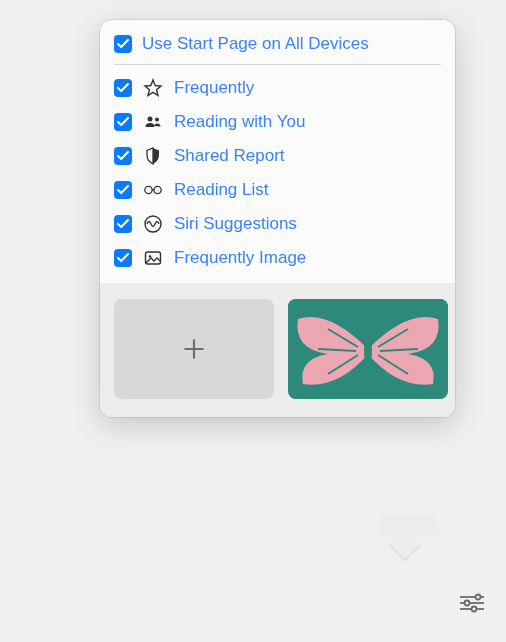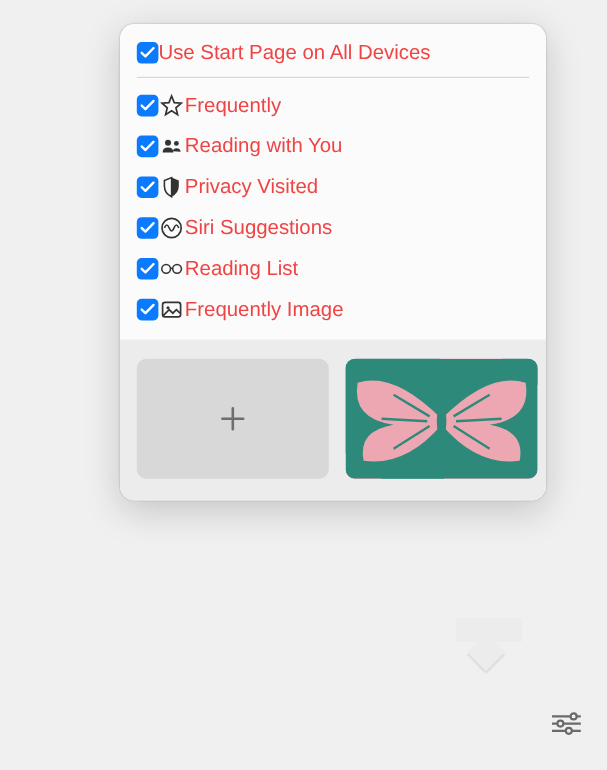--- a/index.html
+++ b/index.html
@@ -41,22 +41,23 @@
       left: 380px;
       top: 515px;
       width: 55px;
       height: 20px;
       background: #ececec;
     }
     .row {
       display: flex;
       align-items: center;
       padding: 6px 14px;
+      gap: 10px;
       font-size: 17px;
-      color: #ef4444;
+      color: #3b82f6;
     }
     .row.first {
       padding-top: 2px;
       padding-bottom: 10px;
     }
     .divider {
       height: 1px;
       background: #d8d8d8;
       margin: 0 14px 6px 14px;
     }
@@ -201,52 +202,52 @@
       <svg viewBox="0 0 12 10">
           <path d="M1 5 L4.2 8 L11 1" stroke="#fff" stroke-width="2" fill="none" stroke-linecap="round" stroke-linejoin="round"></path>
         </svg>
     </div>
     <div class="icon-slot">
       <svg viewBox="0 0 20 20">
           <path d="M10 2 L16 4.5 L16 9 Q16 15 10 18 Q4 15 4 9 L4 4.5 Z" fill="#333" stroke="none"></path>
           <path d="M10 2 L10 18 Q4 15 4 9 L4 4.5 Z" fill="#fbfbfb" stroke="#333" stroke-width="1.3"></path>
         </svg>
     </div>
-    <span class="row-label">Privacy Visited</span>
-  </div>
-
-  <div class="row">
-    <div class="checkbox">
-      <svg viewBox="0 0 12 10">
-          <path d="M1 5 L4.2 8 L11 1" stroke="#fff" stroke-width="2" fill="none" stroke-linecap="round" stroke-linejoin="round"></path>
-        </svg>
-    </div>
-    <div class="icon-slot">
-      <svg viewBox="0 0 20 20">
-          <circle cx="10" cy="10" r="8"></circle>
-          <path d="M4 10 Q6 5 8 10 Q10 15 12 10 Q14 5 16 10"></path>
-        </svg>
-    </div>
-    <span class="row-label">Siri Suggestions</span>
+    <span class="row-label">Shared Report</span>
   </div>
 
   <div class="row">
     <div class="checkbox">
       <svg viewBox="0 0 12 10">
           <path d="M1 5 L4.2 8 L11 1" stroke="#fff" stroke-width="2" fill="none" stroke-linecap="round" stroke-linejoin="round"></path>
         </svg>
     </div>
     <div class="icon-slot">
       <svg viewBox="0 0 22 14">
           <circle cx="6" cy="7" r="4"></circle>
           <circle cx="16" cy="7" r="4"></circle>
           <path d="M10 7 Q11 6 12 7"></path>
         </svg>
     </div>
     <span class="row-label">Reading List</span>
+  </div>
+
+  <div class="row">
+    <div class="checkbox">
+      <svg viewBox="0 0 12 10">
+          <path d="M1 5 L4.2 8 L11 1" stroke="#fff" stroke-width="2" fill="none" stroke-linecap="round" stroke-linejoin="round"></path>
+        </svg>
+    </div>
+    <div class="icon-slot">
+      <svg viewBox="0 0 20 20">
+          <circle cx="10" cy="10" r="8"></circle>
+          <path d="M4 10 Q6 5 8 10 Q10 15 12 10 Q14 5 16 10"></path>
+        </svg>
+    </div>
+    <span class="row-label">Siri Suggestions</span>
   </div>
 
   <div class="row">
     <div class="checkbox">
       <svg viewBox="0 0 12 10">
           <path d="M1 5 L4.2 8 L11 1" stroke="#fff" stroke-width="2" fill="none" stroke-linecap="round" stroke-linejoin="round"></path>
         </svg>
     </div>
     <div class="icon-slot">
       <svg viewBox="0 0 20 20">

